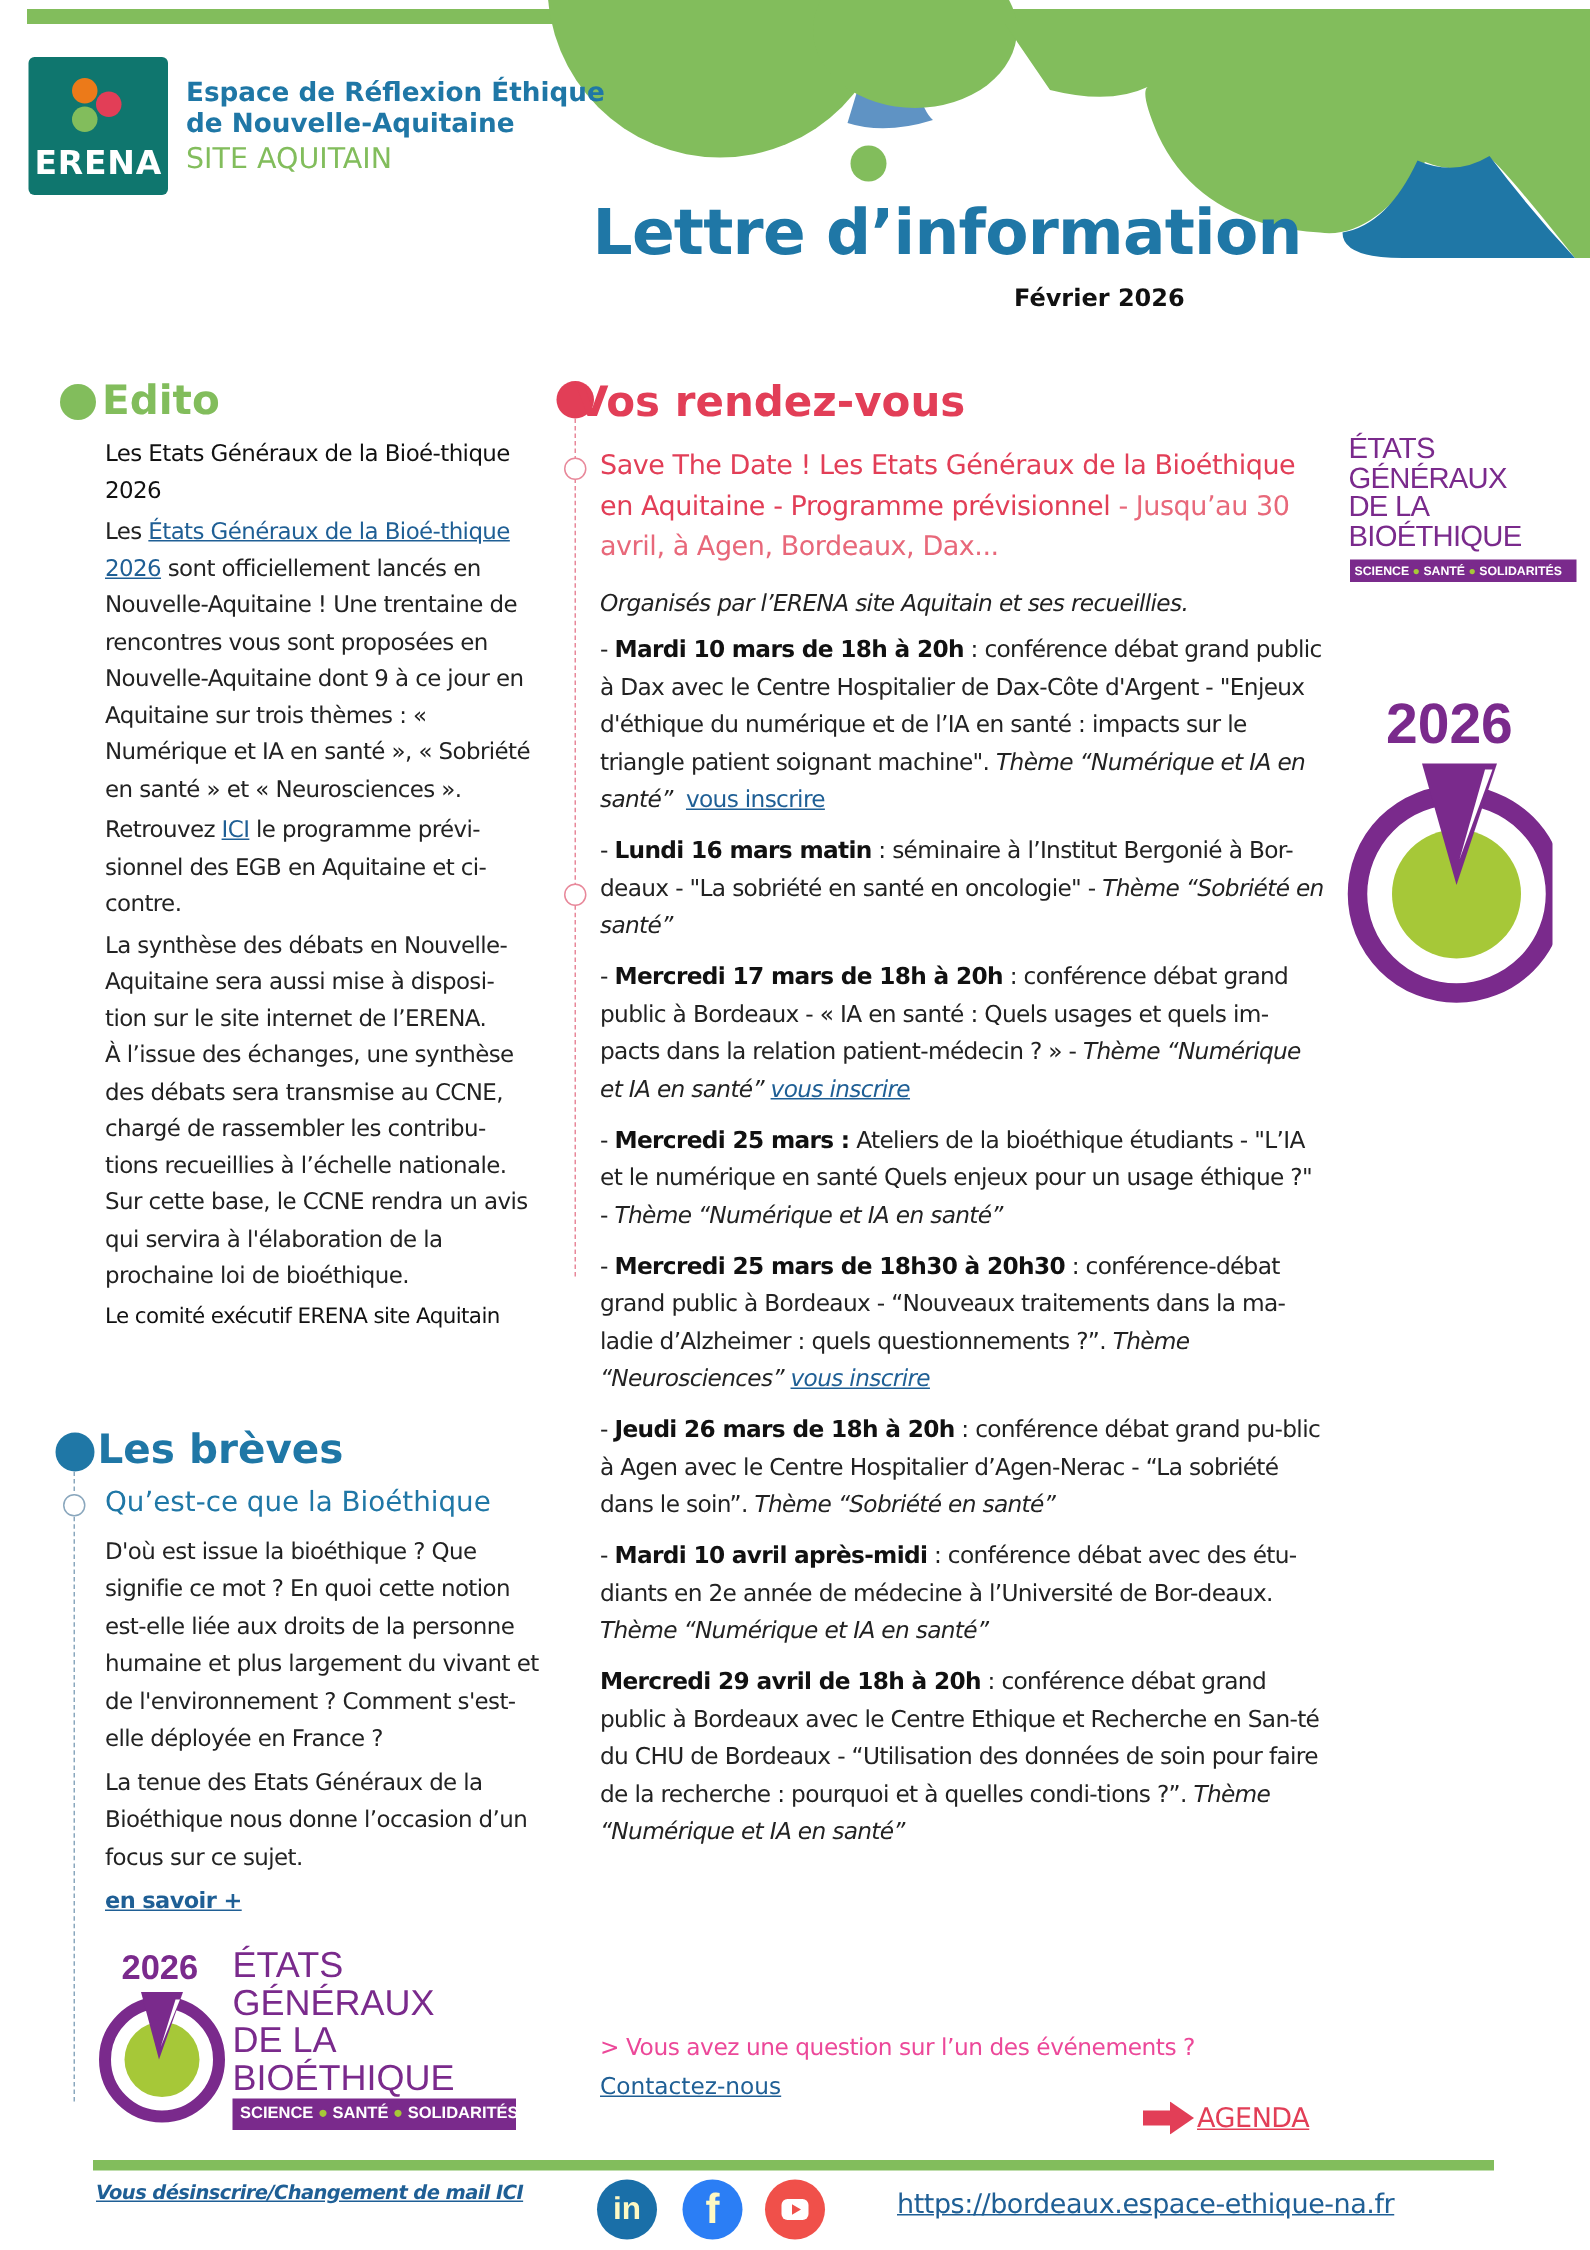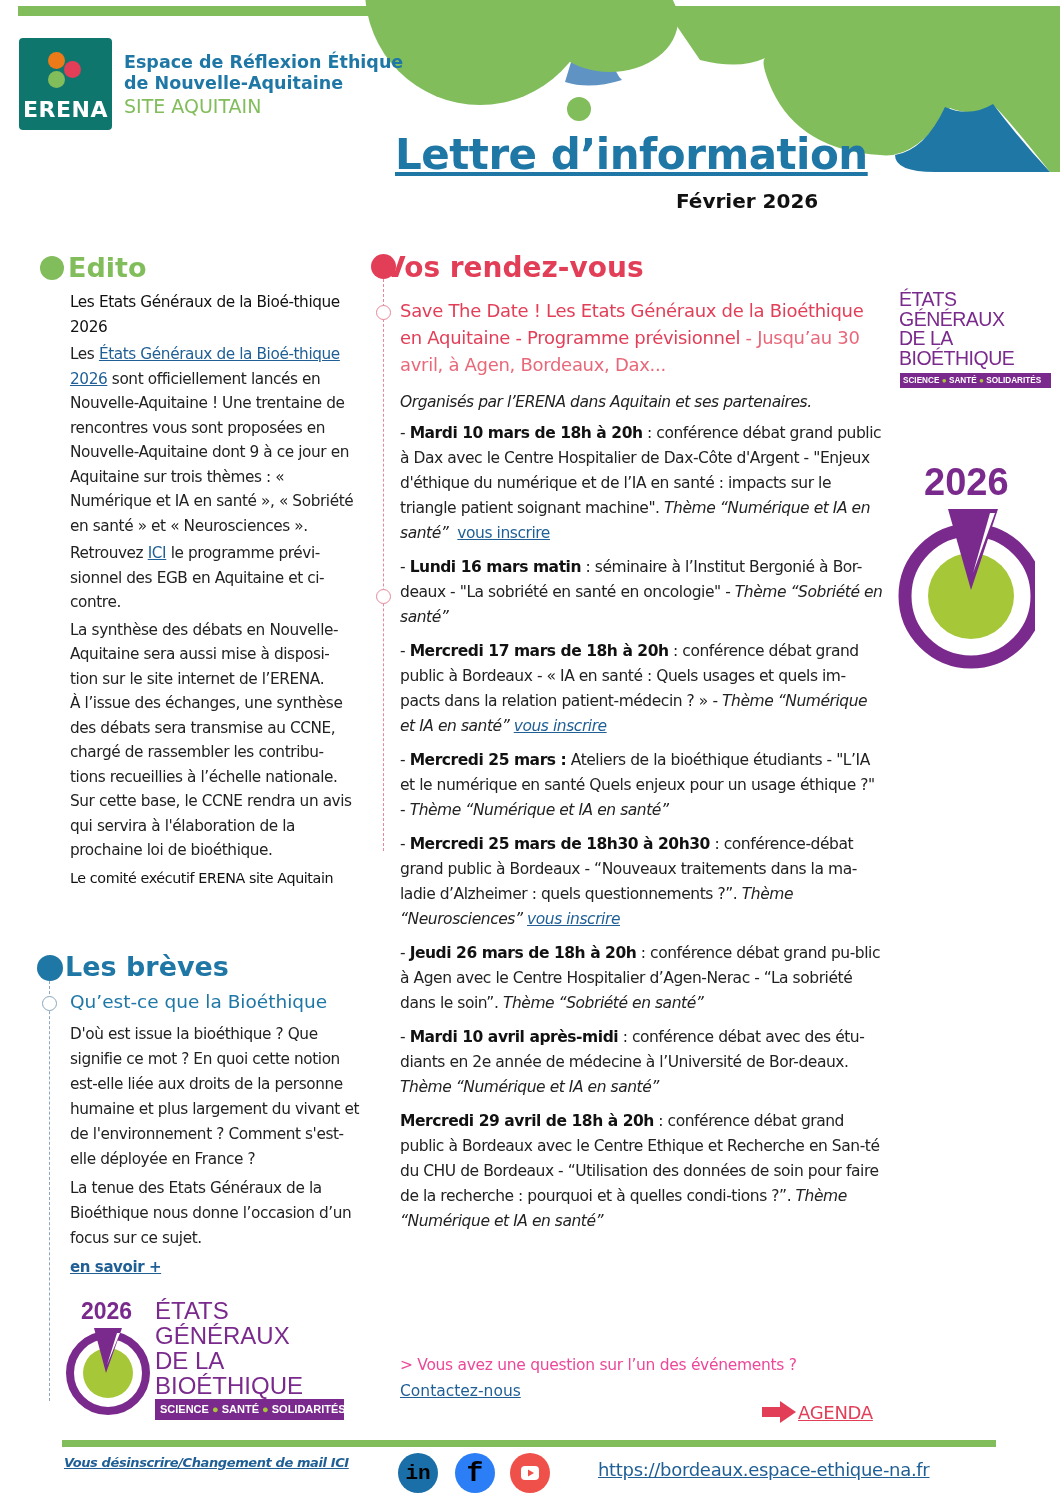--- a/index.html
+++ b/index.html
@@ -10,22 +10,22 @@
   .banner { position: absolute; left: 0; top: 0; width: 1060px; height: 180px; overflow: hidden; }
   .banner svg { position: absolute; left: 0; top: 0; }
   .logo-box { position: absolute; left: 19px; top: 38px; width: 93px; height: 92px; background: #0f766e; border-radius: 4px; }
   .logo-dot { position: absolute; width: 17px; height: 17px; border-radius: 50%; }
   .logo-dot.orange { left: 29px; top: 14px; background: #ec7a19; }
   .logo-dot.red { left: 45px; top: 23px; background: #e23e57; }
   .logo-dot.green { left: 29px; top: 33px; background: #82bd5c; }
   .logo-word { position: absolute; left: 0; right: 0; bottom: 8px; text-align: center; color: #fff; font-weight: bold; font-size: 22px; font-family: "DejaVu Sans", sans-serif; letter-spacing: 0.5px; }
   .org-name { position: absolute; left: 124px; top: 52px; color: #1f77a6; font-weight: bold; font-size: 17.5px; line-height: 21px; font-family: "DejaVu Sans", sans-serif; }
   .org-site { position: absolute; left: 124px; top: 95px; color: #82bd5c; font-weight: normal; font-size: 19px; font-family: "DejaVu Sans", sans-serif; }
-  .title { position: absolute; left: 395px; top: 130px; color: #1f77a6; font-weight: bold; font-size: 42px; letter-spacing: -0.5px; font-family: "DejaVu Sans", sans-serif; text-decoration: underline; }
-  .issue-date { position: absolute; left: 676px; top: 189px; color: #111; font-weight: bold; font-size: 20px; font-family: "DejaVu Sans", sans-serif; }
+  .title { position: absolute; left: 395px; top: 130px; color: #1f77a6; font-weight: bold; font-size: 42px; letter-spacing: -0.5px; font-family: "DejaVu Sans", sans-serif; }
+  .issue-date { position: absolute; left: 676px; top: 189px; color: #111; font-weight: bold; font-size: 16px; font-family: "DejaVu Sans", sans-serif; }
 
   
   .sec-dot { position: absolute; border-radius: 50%; }
   .sec-title { position: absolute; font-weight: bold; font-family: "DejaVu Sans", sans-serif; }
   .timeline { position: absolute; border-left: 1.5px dashed; width: 0; }
   .tl-circle { position: absolute; width: 15px; height: 15px; border-radius: 50%; background: #fff; border: 1.5px solid; }
 
   
   .edito { position: absolute; left: 70px; top: 290px; width: 285px; font-family: "DejaVu Sans", sans-serif; font-size: 15.3px; line-height: 24.5px; color: #222; letter-spacing: -0.4px; }
   .edito p { margin-bottom: 3px; }
@@ -60,21 +60,21 @@
   .agenda .label { color: #e23e57; font-size: 18px; text-decoration: underline; letter-spacing: -0.3px; }
 
   
   .egb-right-txt { position: absolute; left: 899px; top: 290px; color: #7a2a8c; font-family: "Liberation Sans", sans-serif; font-size: 19.5px; line-height: 19.5px; letter-spacing: -0.5px; }
   .egb-right-band { position: absolute; left: 900px; top: 373px; width: 151px; height: 15px; font-size: 8.2px; line-height: 15px; padding-left: 3px; }
   .egb-2026-right { position: absolute; left: 895px; top: 455px; width: 140px; height: 215px; }
 
   
   .footer-bar { position: absolute; left: 62px; top: 1440px; width: 934px; height: 7px; background: #82bd5c; }
   .unsub { position: absolute; left: 64px; top: 1455px; color: #1f5f95; font-size: 13px; font-style: italic; font-weight: bold; text-decoration: underline; letter-spacing: -0.4px; font-family: "DejaVu Sans", sans-serif; }
-  .social { position: absolute; width: 40px; height: 40px; border-radius: 50%; display: flex; align-items: center; justify-content: center; color: #000000; font-weight: bold; font-family: Liberation Mono, monospace; }
+  .social { position: absolute; width: 40px; height: 40px; border-radius: 50%; display: flex; align-items: center; justify-content: center; color: #fef9c3; font-weight: bold; font-family: Liberation Sans, sans-serif; }
   .social.in { left: 398px; top: 1453px; background: #1a6fa8; font-size: 21px; }
   .social.fb { left: 455px; top: 1453px; background: #2b7ef5; font-size: 28px; }
   .social.yt { left: 510px; top: 1453px; background: #f0504a; }
   .website { position: absolute; left: 598px; top: 1459px; color: #1f5f95; font-size: 18px; text-decoration: underline; letter-spacing: -0.3px; font-family: "DejaVu Sans", sans-serif; }
 </style>
 </head>
 <body>
 
 <div class="banner">
   <svg width="1060" height="180" viewBox="0 0 1060 180">
@@ -157,21 +157,21 @@
 <h2 class="sec-title" style="left:384px; top:251px; font-size:28px; color:#e23e57;">Vos rendez-vous</h2>
 <div class="timeline" style="left:383px; top:279px; height:572px; border-color:#e8889a;"></div>
 <span class="tl-circle" style="left:376px; top:305px; border-color:#e8889a;"></span>
 <span class="tl-circle" style="left:376px; top:589px; border-color:#e8889a;"></span>
 
 <div class="rdv-head">
   <span class="strong">Save The Date ! Les Etats Généraux de la Bioéthique en Aquitaine - </span><span class="strong">Programme prévisionnel</span><span class="light"> -  Jusqu’au 30 avril, à Agen, Bordeaux, Dax...</span>
 </div>
 
 <div class="rdv-body">
-  <p class="org">Organisés par l’ERENA dans Aquitain et ses partenaires.</p>
+  <p class="org">Organisés par l’ERENA site Aquitain et ses recueillies.</p>
 
   <p><span>- </span><b>Mardi 10 mars de 18h à 20h</b><span> : conférence débat grand public à Dax avec le Centre Hospitalier de Dax-Côte d'Argent - "Enjeux d'éthique du numérique et de l’IA en santé : impacts sur le triangle patient soignant machine". </span><i>Thème “Numérique et IA en santé”</i> &nbsp;<a class="link">vous inscrire</a></p>
 
   <p><span>- </span><b>Lundi 16 mars matin</b><span> : séminaire à l’Institut Bergonié à Bor-deaux - "La sobriété en santé en oncologie" - </span><i>Thème “Sobriété en santé”</i></p>
 
   <p><span>- </span><b>Mercredi 17 mars de 18h à 20h</b><span> : conférence débat grand public à Bordeaux - « IA en santé : Quels usages et quels im-pacts dans la relation patient-médecin ? » - </span><i>Thème “Numérique et IA en santé”</i> <a class="link" style="font-style:italic;">vous inscrire</a></p>
 
   <p><span>- </span><b>Mercredi 25 mars :</b><span> Ateliers de la bioéthique étudiants - "L’IA et le numérique en santé Quels enjeux pour un usage éthique ?" - </span><i>Thème “Numérique et IA en santé”</i></p>
 
   <p><span>- </span><b>Mercredi 25 mars de 18h30 à 20h30</b><span> : conférence-débat grand public à Bordeaux - “Nouveaux traitements dans la ma-ladie d’Alzheimer : quels questionnements ?”. </span><i>Thème “Neurosciences”</i> <a class="link" style="font-style:italic;">vous inscrire</a></p>

